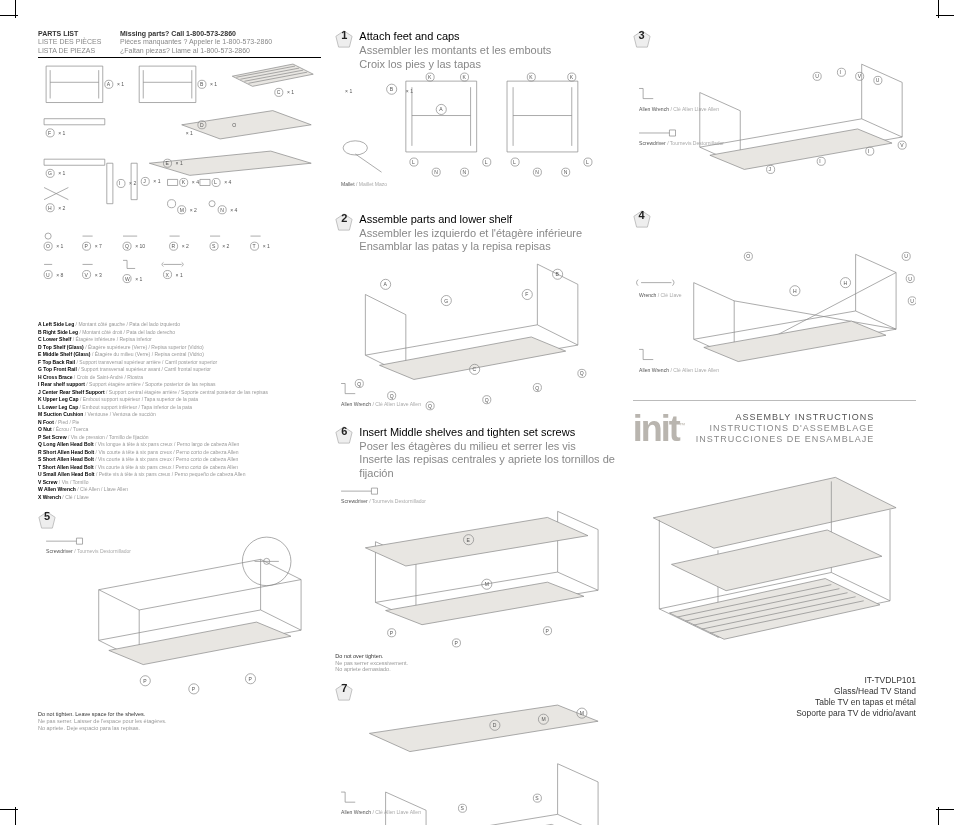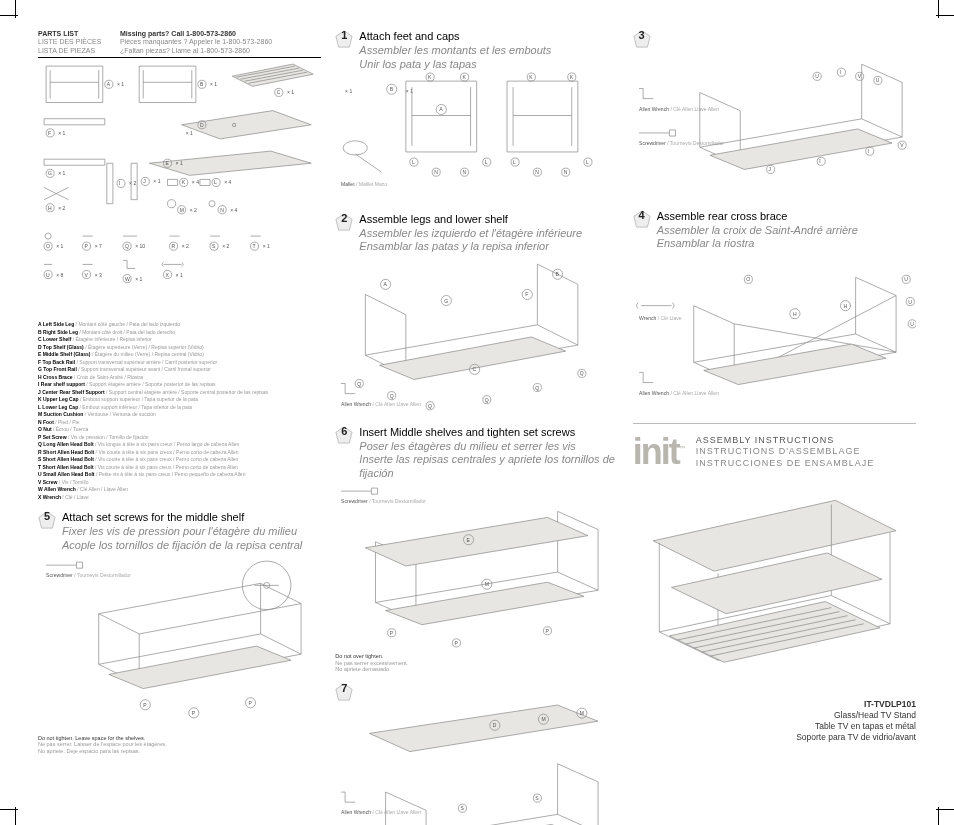--- a/index.html
+++ b/index.html
@@ -29,33 +29,33 @@
   .parts-legend b { font-weight: bold; color: #000; }
 
   
   .step { position: relative; }
   .step-head { display: flex; gap: 6px; align-items: flex-start; }
   .step-num { width: 18px; height: 18px; position: relative; flex-shrink: 0; }
   .step-num svg { width: 18px; height: 18px; display: block; }
   .step-num span { position: absolute; left: 0; top: -1px; width: 18px; text-align: center; font-size: 11px; font-weight: bold; color: #222; }
   .step-titles { font-size: 11px; line-height: 1.25; }
   .step-titles .en { color: #000; }
-  .step-titles .alt { color: #888; font-style: italic; }
+  .step-titles .alt { color: #888; }
   .note { font-size: 5.5px; line-height: 1.2; color: #333; }
   .note .alt { color: #999; }
 
   
   .brand-panel { border-top: 1px solid #bbb; padding-top: 10px; }
   .brand-row { display: flex; align-items: center; gap: 10px; }
   .brand-logo { font-family: Arial, sans-serif; font-weight: bold; font-size: 36px; color: #b9b5af; letter-spacing: -2px; line-height: 1; }
   .brand-logo small { font-size: 7px; vertical-align: super; color: #c8c4bd; letter-spacing: 0; }
-  .brand-titles { font-size: 9px; line-height: 1.25; letter-spacing: 1px; color: #888; text-transform: uppercase; }
+  .brand-titles { font-size: 9px; line-height: 1.25; letter-spacing: 1px; color: #888; text-transform: uppercase; text-align: right; }
   .brand-titles .en { color: #555; }
   .product-info { text-align: right; font-size: 8.5px; line-height: 1.3; color: #333; margin-top: 6px; }
-  .product-info .model { font-weight: bold; }
+  .product-info .model { font-weight: normal; }
 
   
   .ph-svg { width: 100%; height: auto; display: block; }
   .ph-svg line, .ph-svg rect, .ph-svg path, .ph-svg circle, .ph-svg ellipse { stroke: #888; stroke-width: 0.7; fill: none; vector-effect: non-scaling-stroke; }
   .ph-svg .fill-grey { fill: #e8e6e2; }
   .ph-svg text { font-size: 5px; fill: #555; }
   .circ-label { font-size: 5px; }
 </style>
 </head>
 <body>
@@ -280,25 +280,20 @@
     </div>
 
     <div class="step">
       <div class="step-head">
         <div class="step-num">
           <svg viewBox="0 0 20 20">
               <path d="M10 1 L19 7 L16 19 L4 19 L1 7 Z" fill="#eee" stroke="#bbb"></path>
             </svg>
           <span>5</span>
         </div>
-        <div class="step-titles">
-          <div class="en">Attach set screws for the middle shelf</div>
-          <div class="alt">Fixer les vis de pression pour l'étagère du milieu</div>
-          <div class="alt">Acople los tornillos de fijación de la repisa central</div>
-        </div>
       </div>
       <svg class="ph-svg" viewBox="0 0 280 180">
         <g transform="translate(8,8)">
           <line x1="0" y1="4" x2="30" y2="4"></line>
             <rect x="30" y="1" width="6" height="6"></rect>
           <text x="0" y="16" class="circ-label"><tspan>Screwdriver</tspan> <tspan fill="#aaa">/ Tournevis Destornillador</tspan></text>
         </g>
 
         <g transform="translate(60,20)">
           <path d="M0 90 L40 110 L200 80 L160 60 Z"></path>
@@ -337,21 +332,21 @@
       <div class="step-head">
         <div class="step-num">
           <svg viewBox="0 0 20 20">
               <path d="M10 1 L19 7 L16 19 L4 19 L1 7 Z" fill="#eee" stroke="#bbb"></path>
             </svg>
           <span>1</span>
         </div>
         <div class="step-titles">
           <div class="en">Attach feet and caps</div>
           <div class="alt">Assembler les montants et les embouts</div>
-          <div class="alt">Unir los pata y las tapas</div>
+          <div class="alt">Croix los pies y las tapas</div>
         </div>
       </div>
       <svg class="ph-svg" viewBox="0 0 280 130">
         <text x="10" y="22">× 1</text>
         <circle cx="56" cy="18" r="5"></circle>
           <text x="54" y="20">B</text>
         <text x="70" y="22">× 1</text>
 
         <g transform="translate(70,10)">
             <rect x="0" y="0" width="70" height="70"></rect>
@@ -411,23 +406,23 @@
 
     <div class="step">
       <div class="step-head">
         <div class="step-num">
           <svg viewBox="0 0 20 20">
               <path d="M10 1 L19 7 L16 19 L4 19 L1 7 Z" fill="#eee" stroke="#bbb"></path>
             </svg>
           <span>2</span>
         </div>
         <div class="step-titles">
-          <div class="en">Assemble legs and lower shelf</div>
+          <div class="en">Assemble parts and lower shelf</div>
           <div class="alt">Assembler les izquierdo et l'étagère inférieure</div>
-          <div class="alt">Ensamblar las patas y la repisa inferior</div>
+          <div class="alt">Ensamblar las patas y la repisa repisas</div>
         </div>
       </div>
       <svg class="ph-svg" viewBox="0 0 280 160">
         <g transform="translate(30,10)">
           <path d="M0 90 L40 110 L210 80 L170 60 Z"></path>
           <path d="M0 90 L0 30 L40 50 L40 110"></path>
             <path d="M170 60 L170 0 L210 20 L210 80"></path>
           <circle cx="20" cy="20" r="5"></circle>
             <text x="18" y="22">A</text>
           <circle cx="190" cy="10" r="5"></circle>
@@ -602,25 +597,20 @@
     </div>
 
     <div class="step">
       <div class="step-head">
         <div class="step-num">
           <svg viewBox="0 0 20 20">
               <path d="M10 1 L19 7 L16 19 L4 19 L1 7 Z" fill="#eee" stroke="#bbb"></path>
             </svg>
           <span>4</span>
         </div>
-        <div class="step-titles">
-          <div class="en">Assemble rear cross brace</div>
-          <div class="alt">Assembler la croix de Saint-André arrière</div>
-          <div class="alt">Ensamblar la riostra</div>
-        </div>
       </div>
       <svg class="ph-svg" viewBox="0 0 280 160">
         <g transform="translate(6,50)">
           <path d="M2 4 L32 4 M-1 1 Q-4 4 -1 7 M33 1 Q36 4 33 7"></path>
             <text x="0" y="18"><tspan>Wrench</tspan> <tspan fill="#aaa">/ Clé Llave</tspan></text>
         </g>
         <g transform="translate(6,120)">
           <path d="M0 0 L4 0 L4 10 L14 10"></path>
             <text x="0" y="22"><tspan>Allen Wrench</tspan> <tspan fill="#aaa">/ Clé Allen Llave Allen</tspan></text>
         </g>

